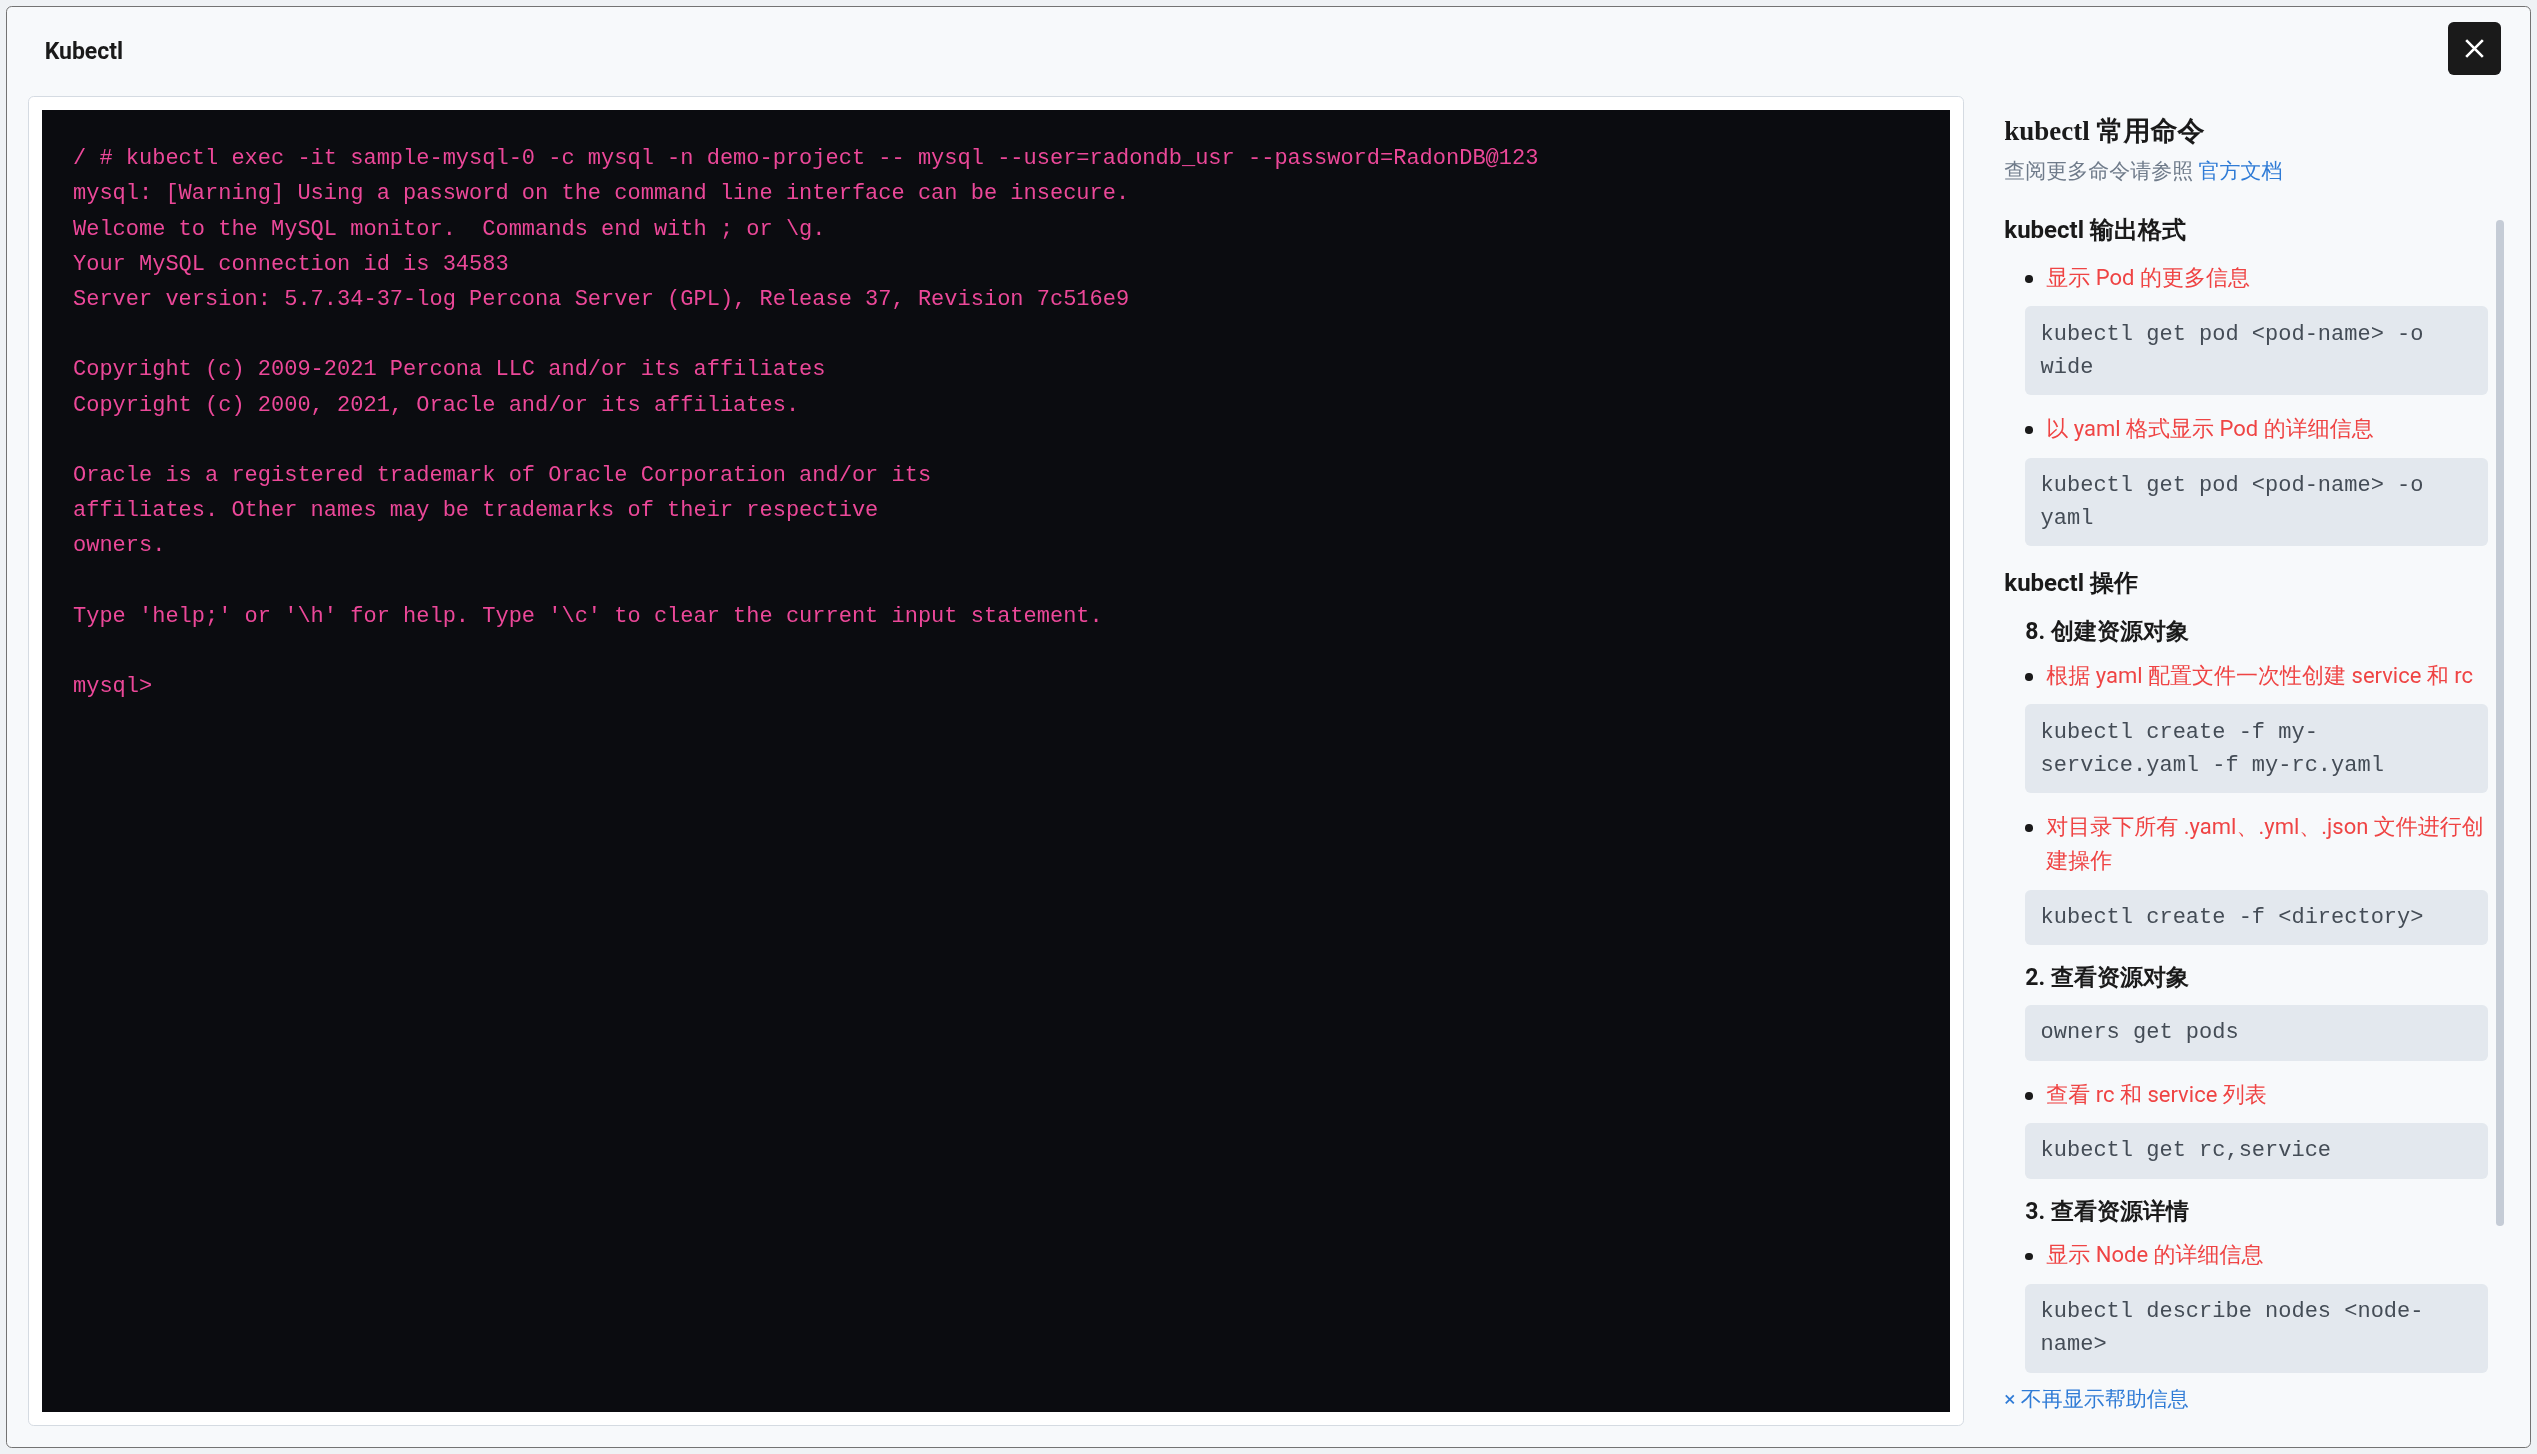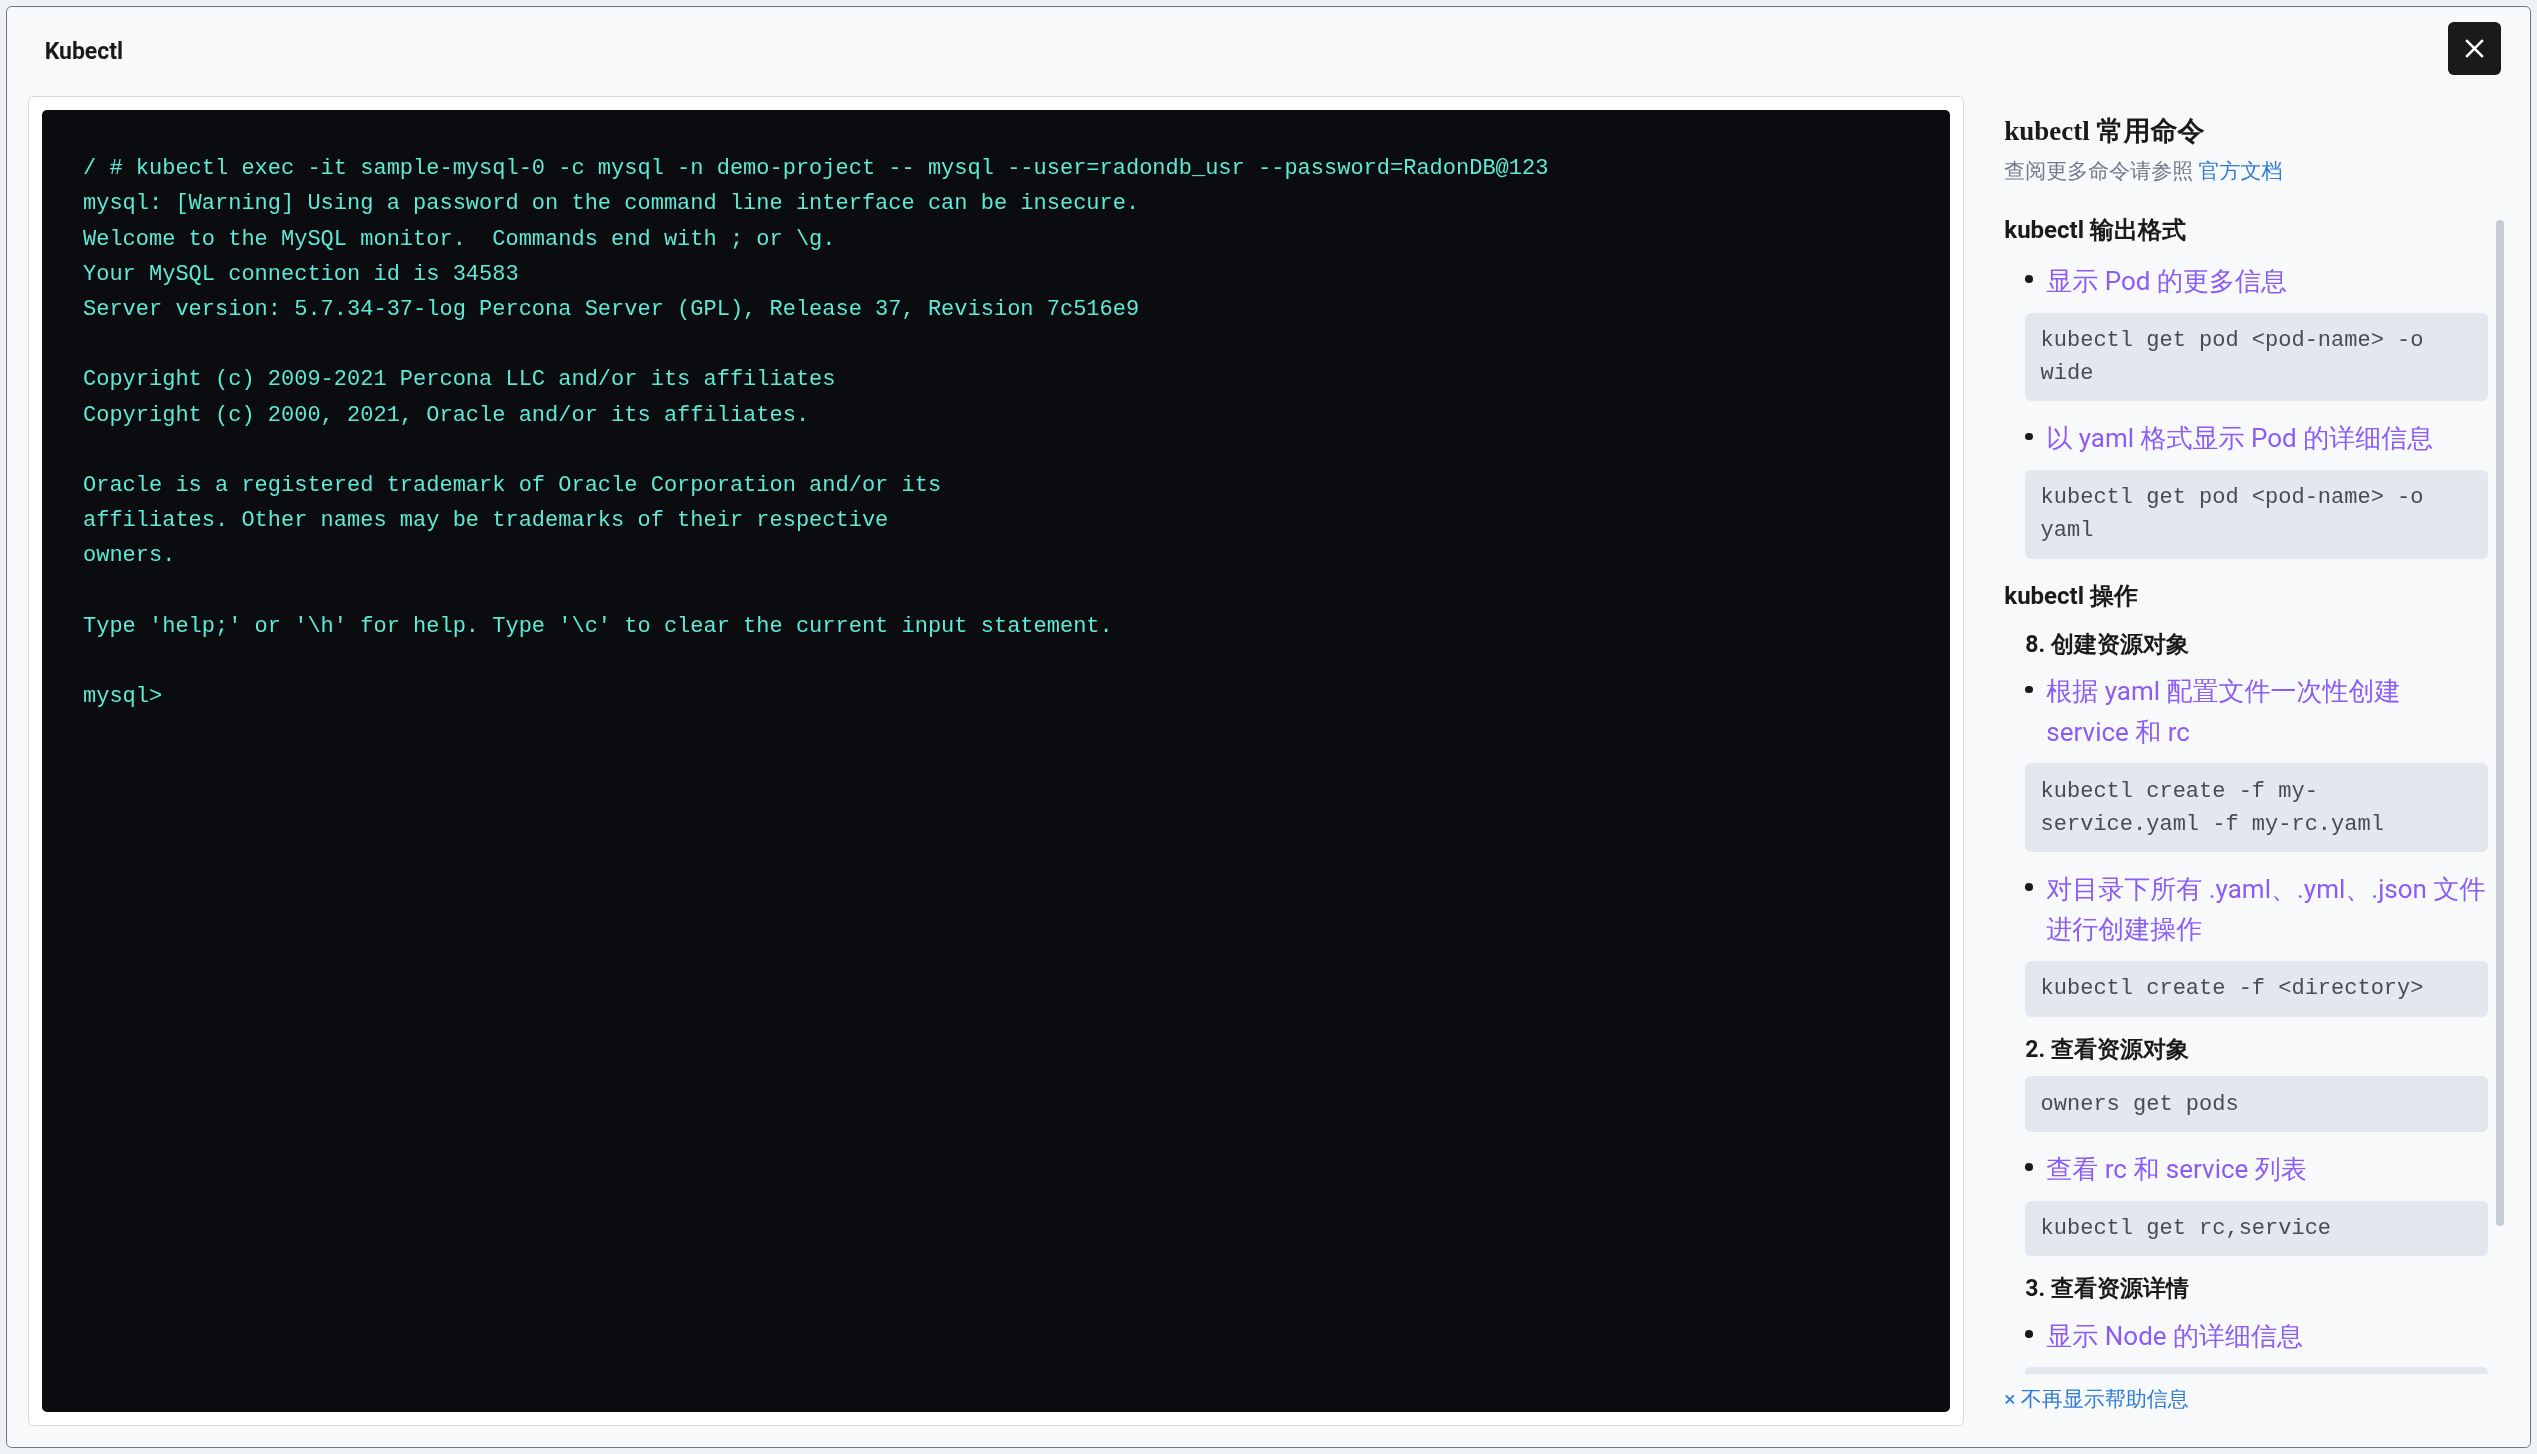--- a/index.html
+++ b/index.html
@@ -65,26 +65,26 @@
       background: #fff;
       border: 1px solid #d5dbe2;
       border-radius: 5.7px;
       padding: 13.3px;
       display: flex;
       flex-direction: column;
     }
     .terminal {
       flex: 1;
       background: #0b0c10;
-      border-radius: 5px;
-      padding: 41px;
+      border-radius: 0;
+      padding: 31px;
       font-family: "SFMono-Regular", Consolas, "Liberation Mono", Menlo, monospace;
       font-size: 22px;
       line-height: 1.6;
-      color: #5eead4;
+      color: #ec4899;
       white-space: pre-wrap;
       overflow: auto;
     }
     .side-panel {
       width: 526px;
       display: flex;
       flex-direction: column;
       overflow: hidden;
     }
     .side-scroll {
@@ -122,22 +122,22 @@
       margin-left: 21px;
       margin-top: 17px;
       margin-bottom: 11.4px;
     }
     ul.bullet-list {
       list-style: none;
       padding-left: 21px;
     }
     ul.bullet-list > li {
       position: relative;
-      font-size: 26px;
-      color: #8b5cf6;
+      font-size: 22px;
+      color: #ef4444;
       margin-bottom: 11.4px;
       padding-left: 21px;
       line-height: 1.55;
     }
     ul.bullet-list > li::before {
       content: "";
       position: absolute;
       left: 0;
       top: 14.3px;
       width: 7.6px;

